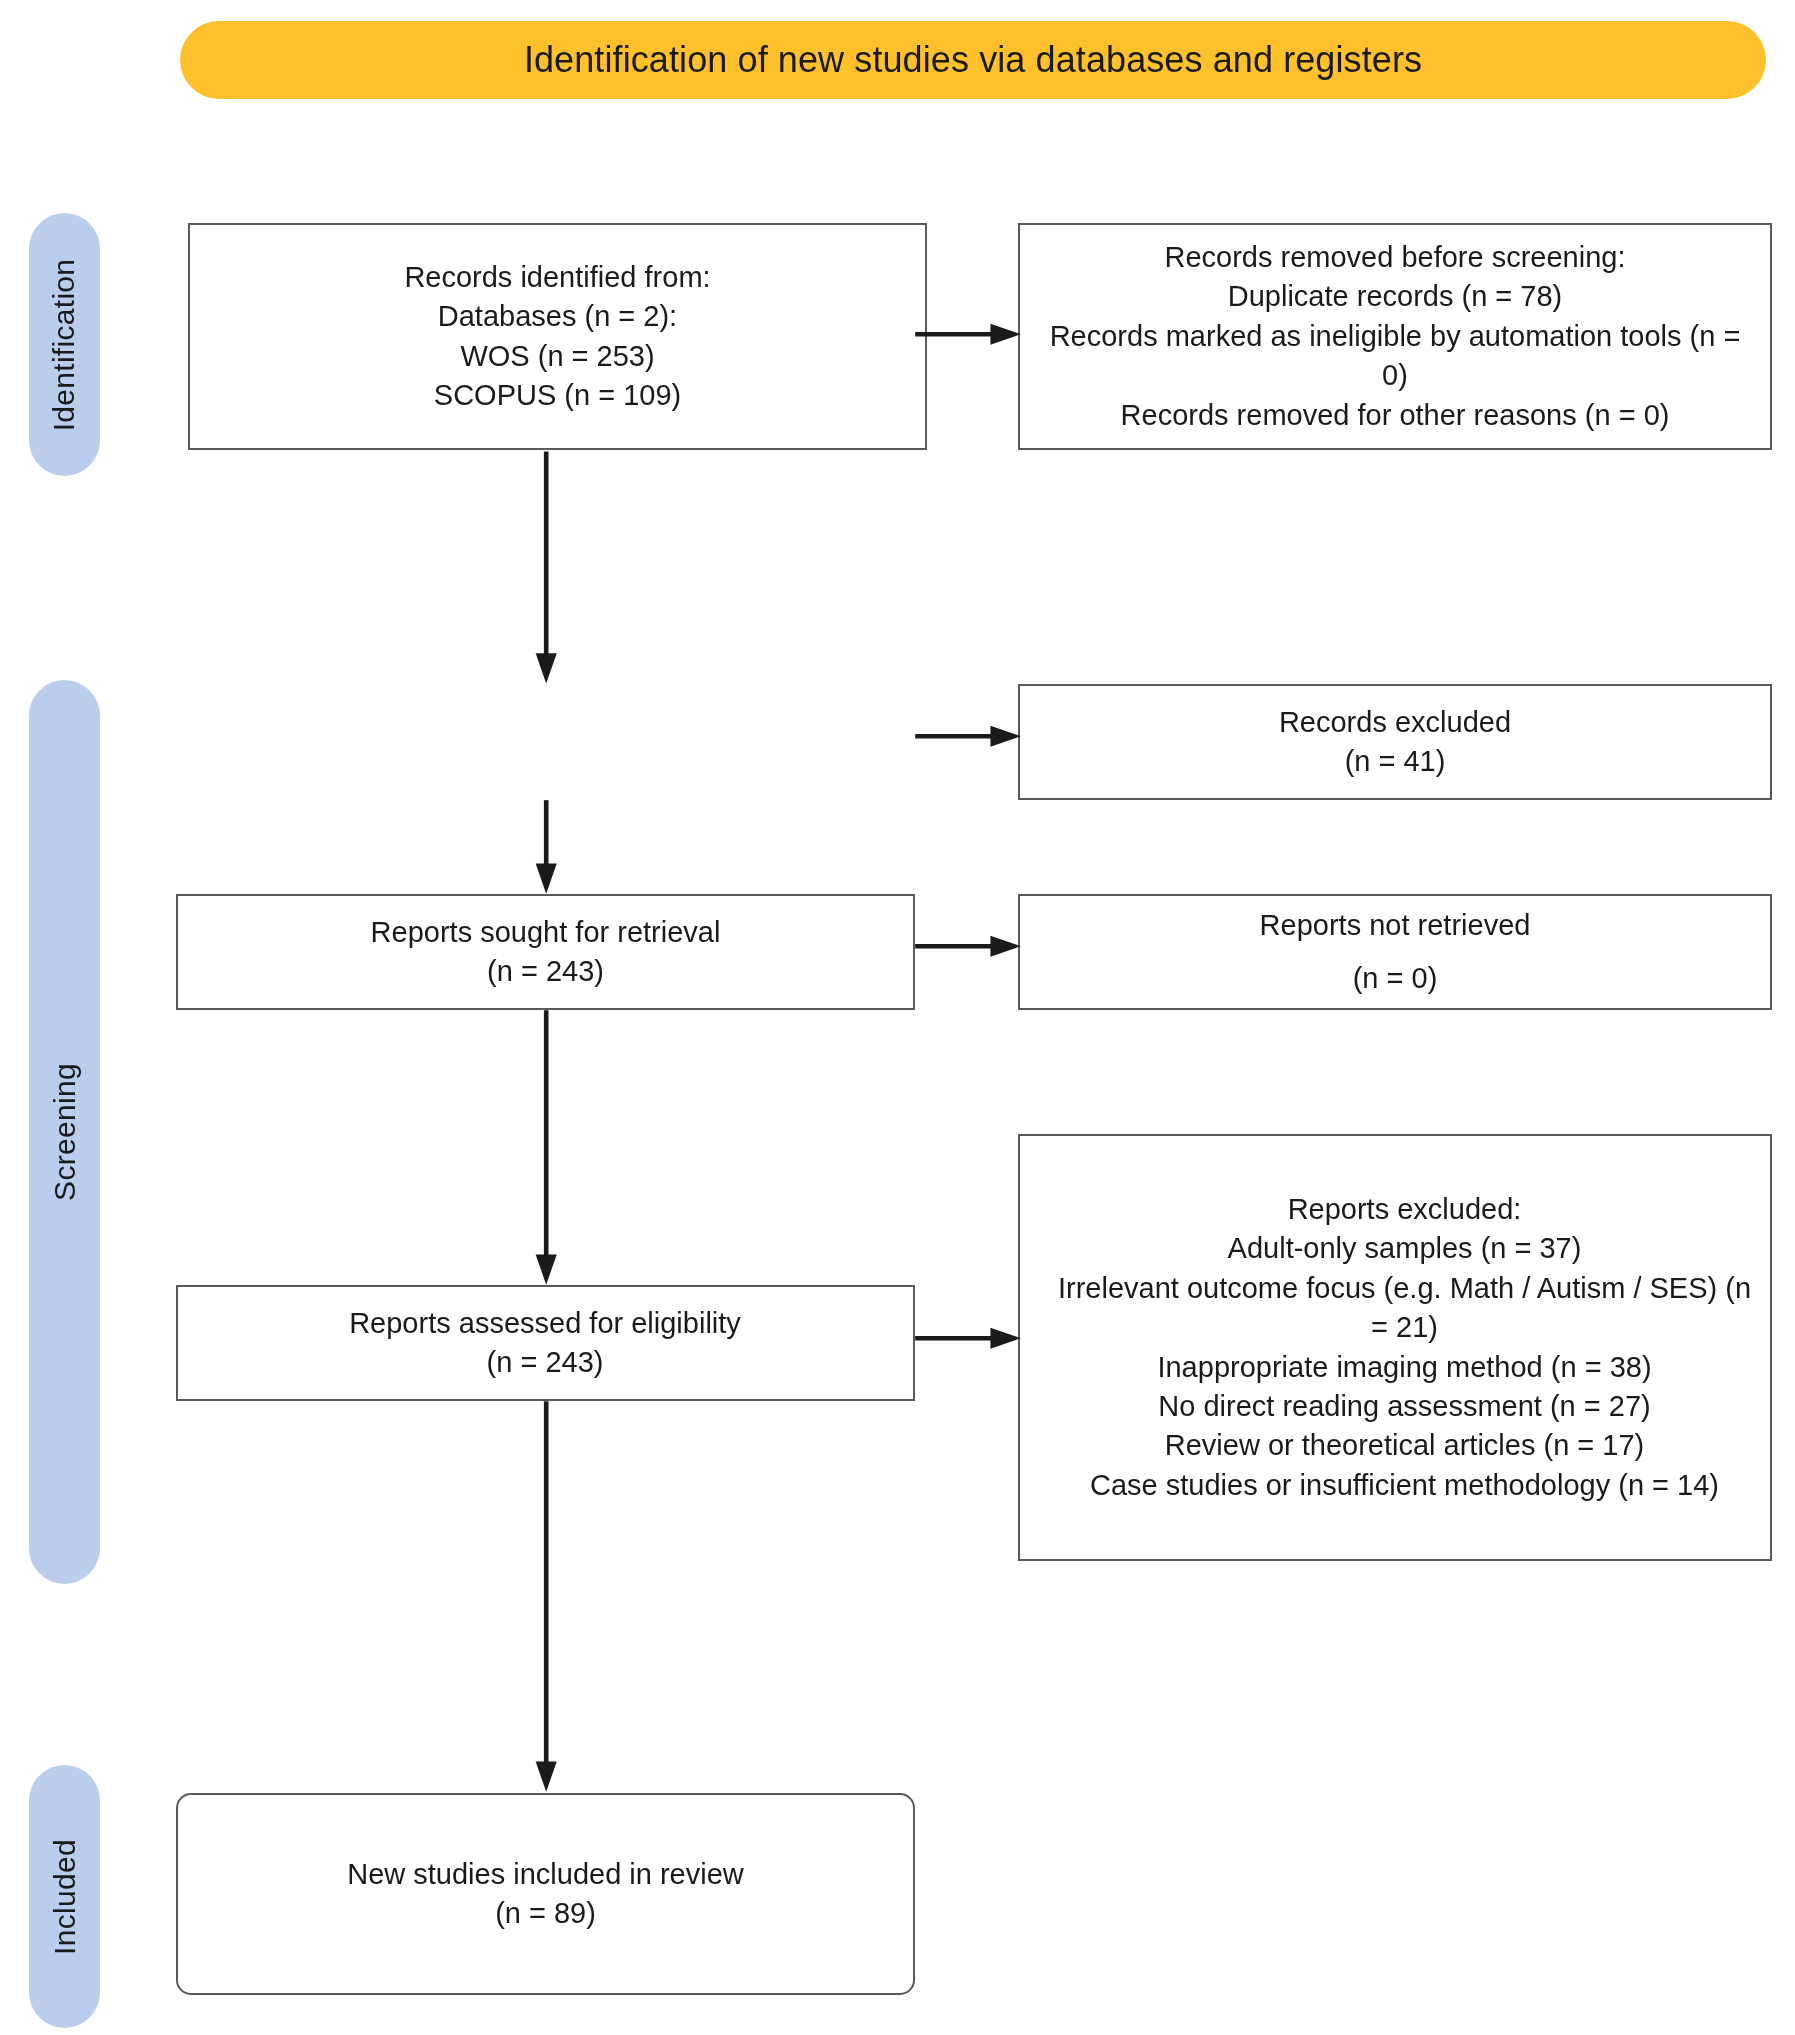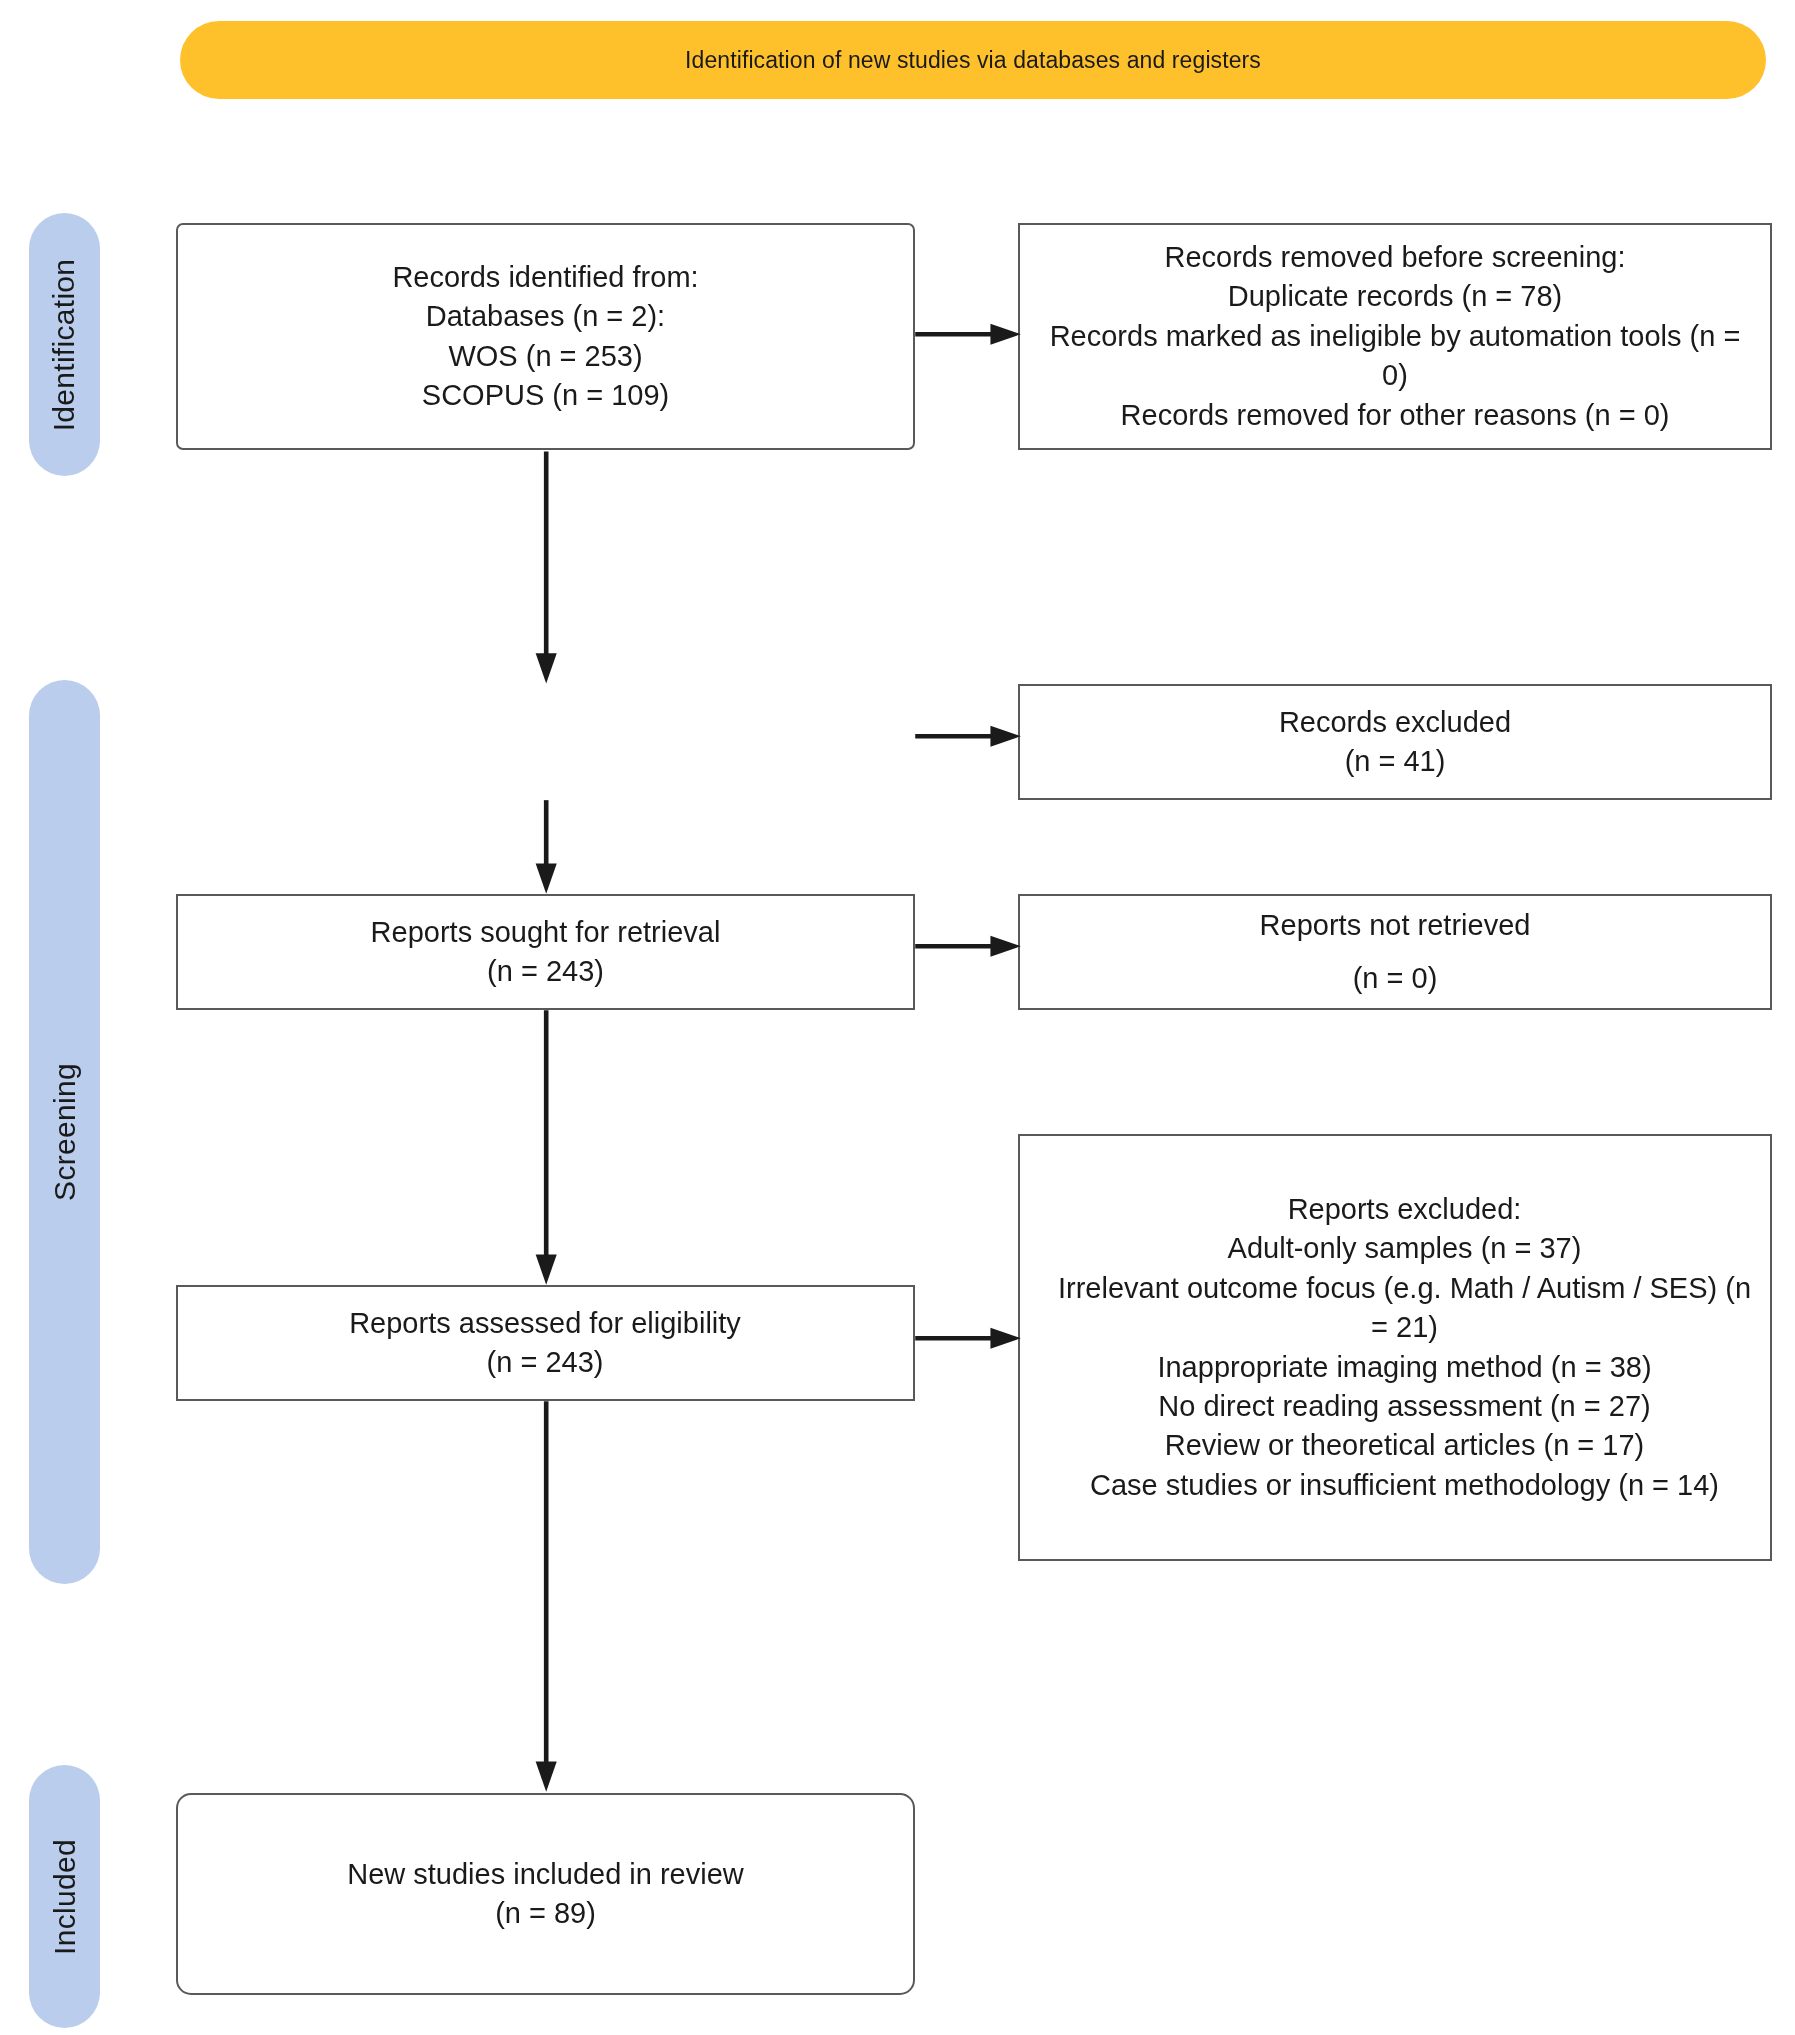--- a/index.html
+++ b/index.html
@@ -29,21 +29,21 @@
     top: 21px;
     width: 1586px;
     height: 78px;
     background: #FFC12B;
     border-radius: 39px;
     display: flex;
     align-items: center;
     justify-content: center;
   }
   .banner-text {
-    font-size: 23px;
+    font-size: 36px;
     color: #1a1a1a;
     letter-spacing: 0.1px;
   }
 
   
   .stage-pill {
     position: absolute;
     left: 29px;
     width: 71px;
     background: #BACDEC;
@@ -78,21 +78,21 @@
   }
   .flow-box .line {
     font-size: 29px;
     line-height: 1.36;
     text-align: center;
     color: #1a1a1a;
     white-space: pre-wrap;
   }
 
   
-  #box-identified        { left: 176px; top: 223px;  width: 739px; height: 227px; border-radius: 7px; }
+  #box-identified        { left: 188px; top: 223px;  width: 739px; height: 227px; }
   #box-screened          { left: 176px; top: 684px; width: 739px; height: 116px; }
   #box-sought            { left: 176px; top: 894px; width: 739px; height: 116px; }
   #box-assessed          { left: 176px; top: 1285px; width: 739px; height: 116px; padding-left: 16px; }
   #box-included-studies  { left: 176px; top: 1793px; width: 739px; height: 202px; border-radius: 15px; }
 
   
   #box-removed           { left: 1018px; top: 223px;  width: 754px; height: 227px; }
   #box-records-excluded  { left: 1018px; top: 684px; width: 754px; height: 116px; }
   #box-not-retrieved     { left: 1018px; top: 894px; width: 754px; height: 116px; gap: 14px; }
   #box-reports-excluded  { left: 1018px; top: 1134px; width: 754px; height: 427px; padding-left: 36px; }

